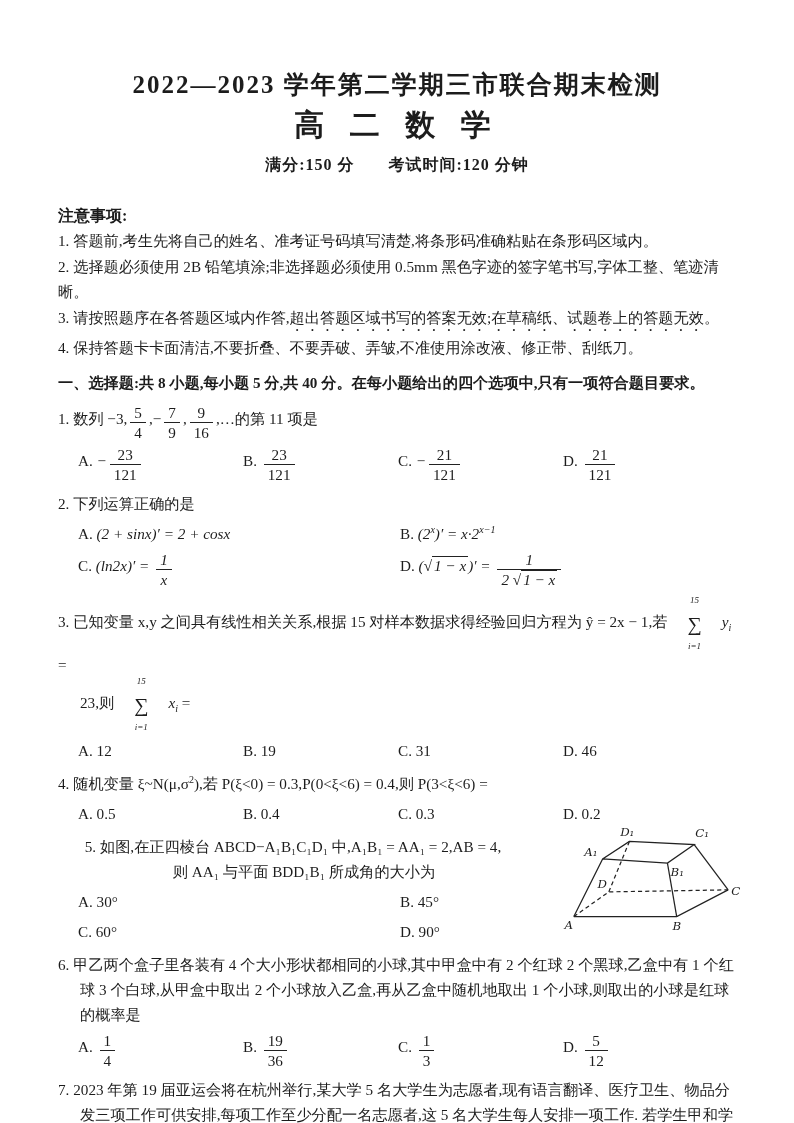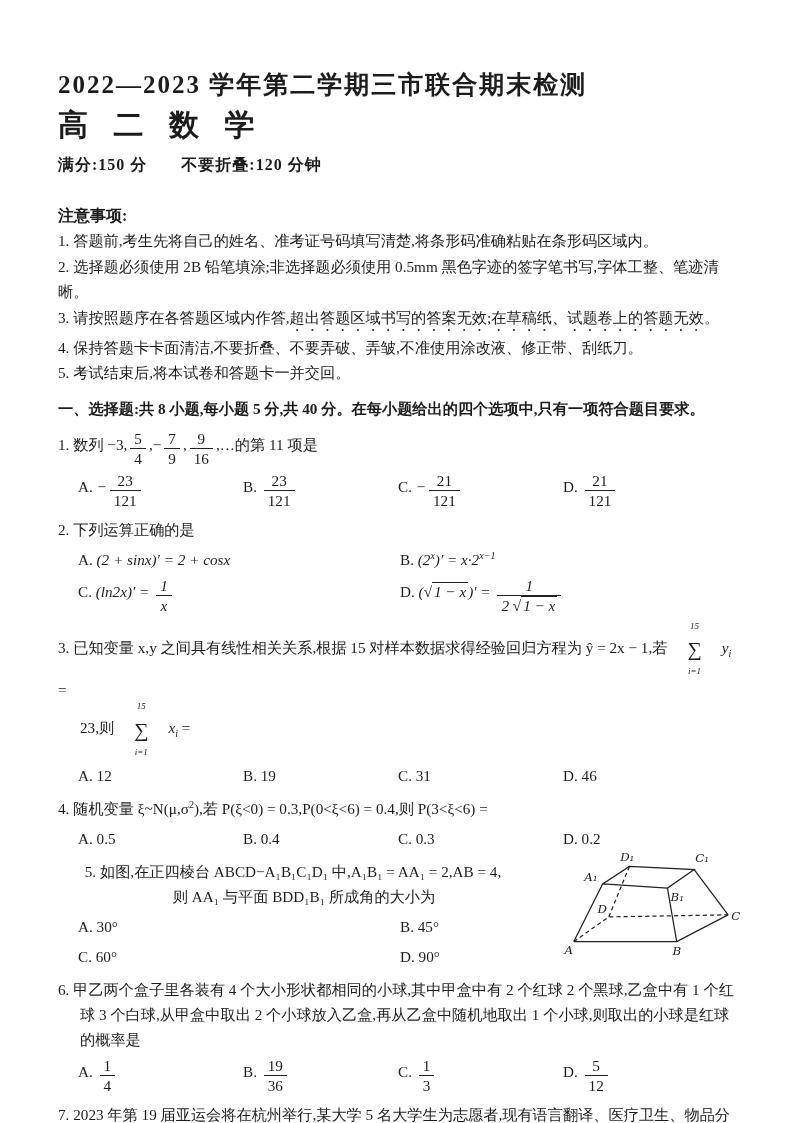--- a/index.html
+++ b/index.html
@@ -3,21 +3,21 @@
 <meta charset="utf-8">
 <style>
   html,body{margin:0;padding:0;}
   body{
     width:794px;min-height:1123px;background:#ffffff;color:#1c1c1c;
     font-family:"Liberation Serif","DejaVu Serif",serif;
     font-size:15.2px;line-height:25px;
     display:flex;flex-direction:column;
   }
   .page{width:678px;margin:0 58px;flex:1;}
-  .title-block{margin-top:70px;text-align:left;}
+  .title-block{margin-top:70px;text-align:center;}
   .main-title{font-size:25px;font-weight:bold;letter-spacing:2px;line-height:30px;}
   .sub-title{font-size:30px;font-weight:bold;letter-spacing:9px;line-height:38px;margin-top:6px;}
   .meta-line{font-size:16px;font-weight:bold;margin-top:8px;letter-spacing:1px;}
   .notice{margin-top:26px;}
   .notice-heading{font-weight:bold;font-size:16px;}
   .notice-item{line-height:25.5px;}
   .em-dots{
     -webkit-text-emphasis:filled dot;-webkit-text-emphasis-position:under right;
     text-emphasis:filled dot;text-emphasis-position:under right;
   }
@@ -48,30 +48,29 @@
   .fig-label{font-size:11.5px;font-style:italic;font-family:"DejaVu Serif",serif;fill:#1c1c1c;}
 </style>
 </head>
 <body>
 
 <div class="page">
 
   <div class="title-block">
     <div class="main-title">2022—2023 学年第二学期三市联合期末检测</div>
     <div class="sub-title">高 二 数 学</div>
-    <div class="meta-line">满分:150 分　　不要折叠:120 分钟</div>
+    <div class="meta-line">满分:150 分　　考试时间:120 分钟</div>
   </div>
 
   <div class="notice">
     <div class="notice-heading">注意事项:</div>
     <div class="notice-item">1. 答题前,考生先将自己的姓名、准考证号码填写清楚,将条形码准确粘贴在条形码区域内。</div>
     <div class="notice-item">2. 选择题必须使用 2B 铅笔填涂;非选择题必须使用 0.5mm 黑色字迹的签字笔书写,字体工整、笔迹清晰。</div>
     <div class="notice-item"><span>3. 请按照题序在各答题区域内作答,</span><span class="em-dots">超出答题区域书写的答案无效;在草稿纸、试题卷上的答题无效。</span></div>
     <div class="notice-item">4. 保持答题卡卡面清洁,不要折叠、不要弄破、弄皱,不准使用涂改液、修正带、刮纸刀。</div>
-    <div class="notice-item">5. 考试结束后,将本试卷和答题卡一并交回。</div>
   </div>
 
   <div class="section-heading">一、选择题:共 8 小题,每小题 5 分,共 40 分。在每小题给出的四个选项中,只有一项符合题目要求。</div>
 
   <div class="question">
     <div>
       <span>1. 数列 −3,</span><span class="frac"><span class="num">5</span><span class="den">4</span></span><span>,−</span><span class="frac"><span class="num">7</span><span class="den">9</span></span><span>,</span><span class="frac"><span class="num">9</span><span class="den">16</span></span><span>,…的第 11 项是</span>
     </div>
     <div class="opt-row">
       <span class="col-a"><span>A.</span> <span class="mi">−</span><span class="frac"><span class="num">23</span><span class="den">121</span></span></span>

